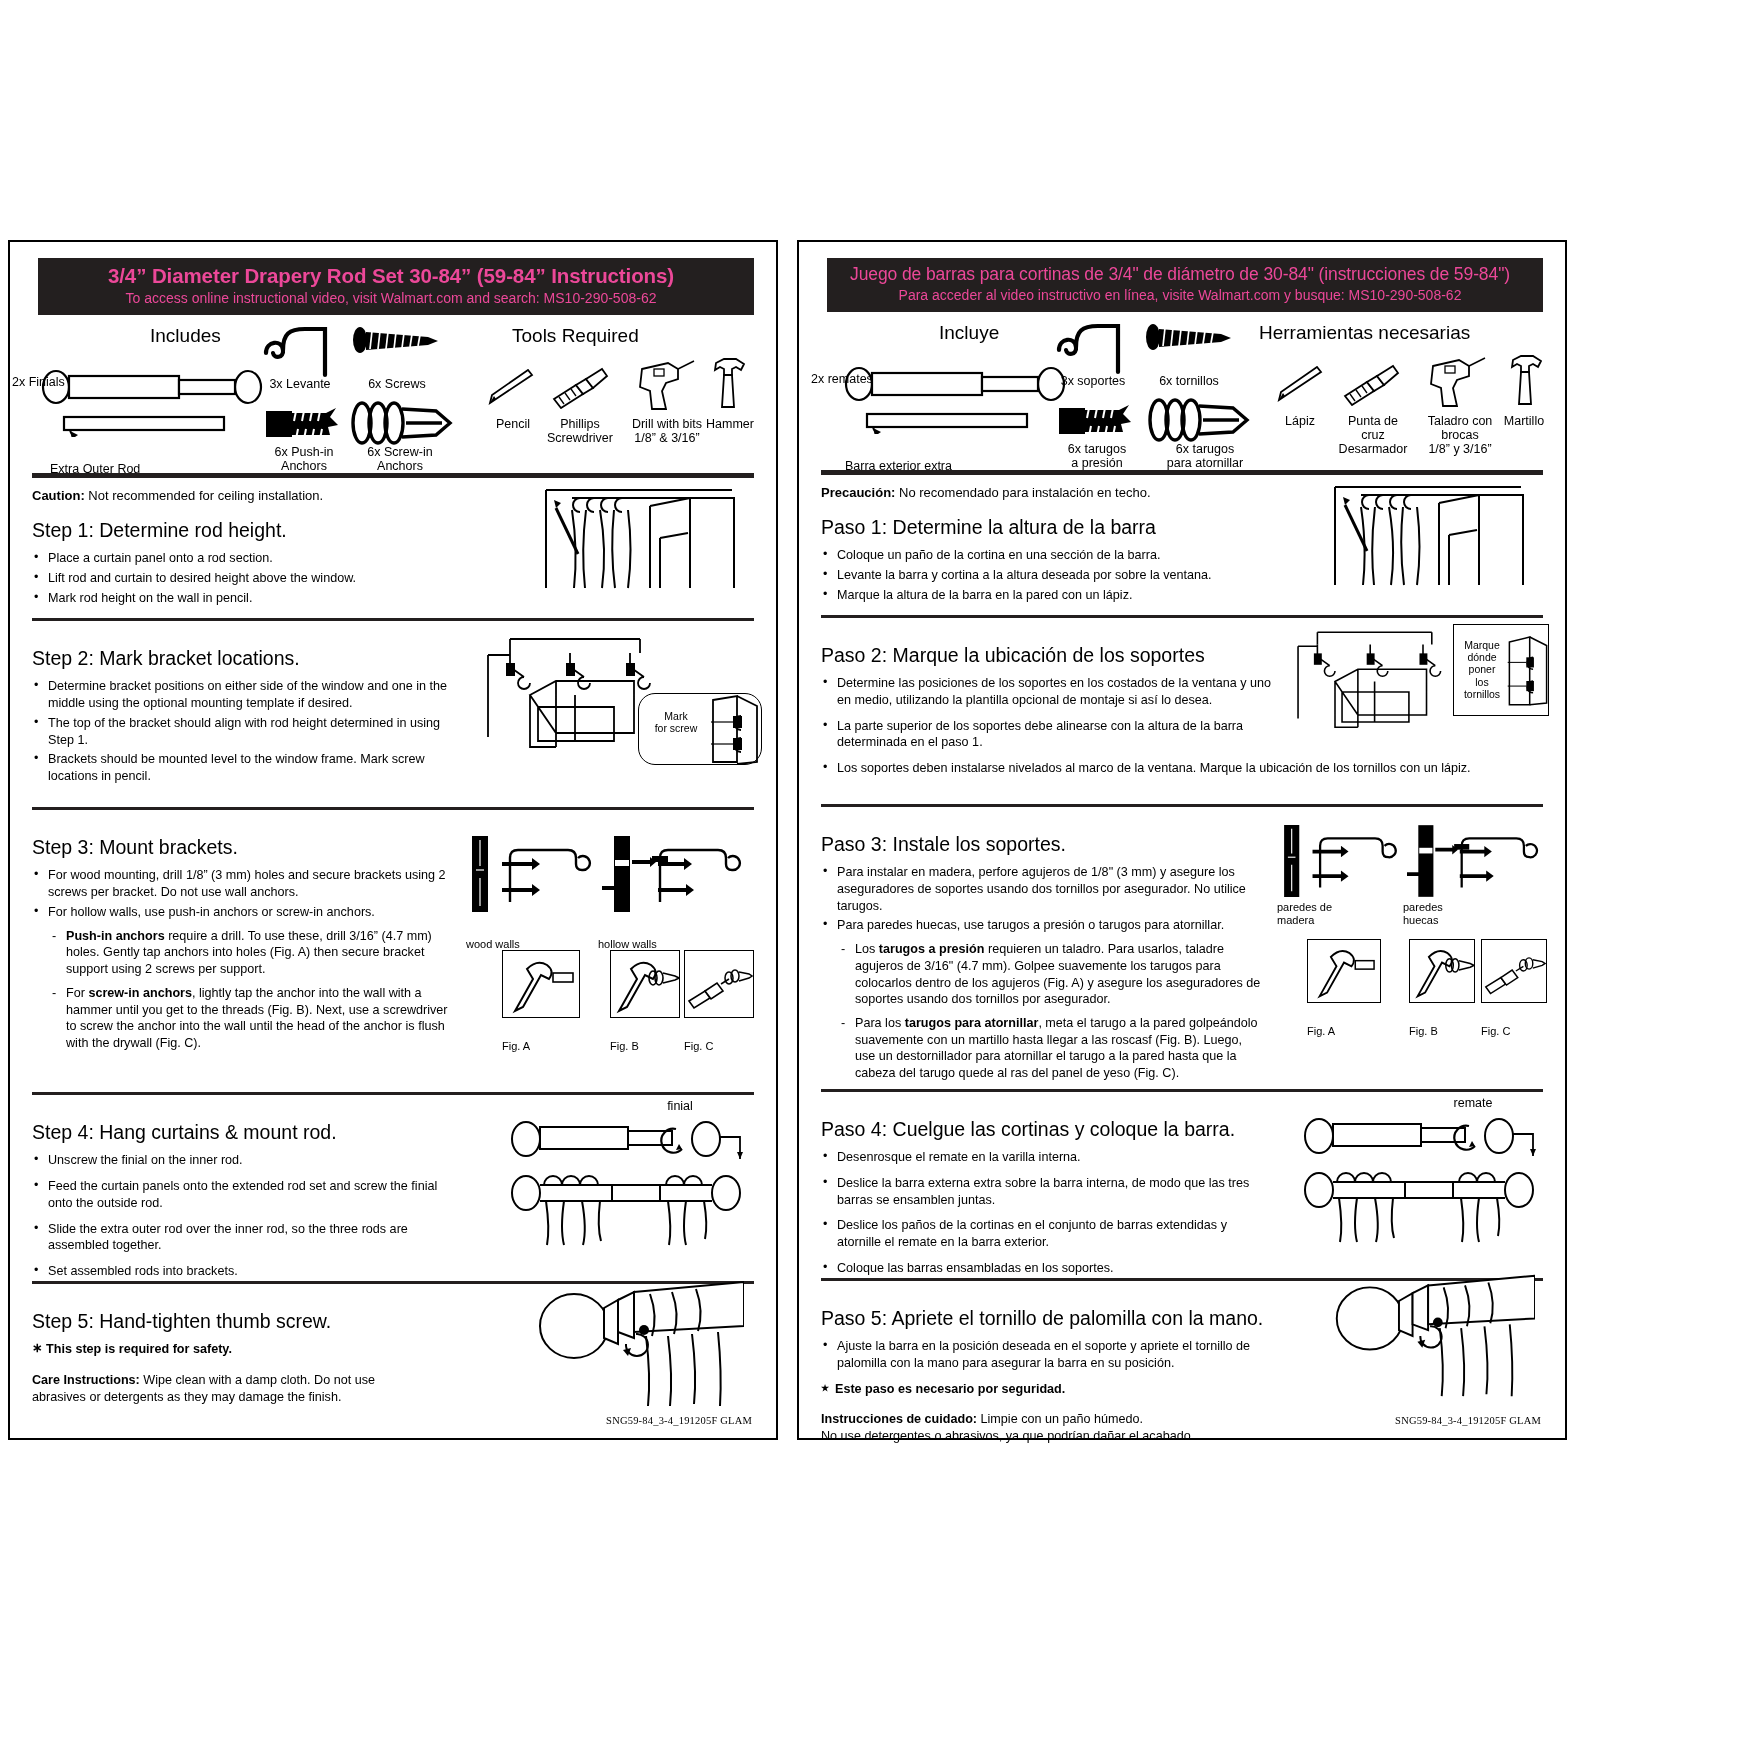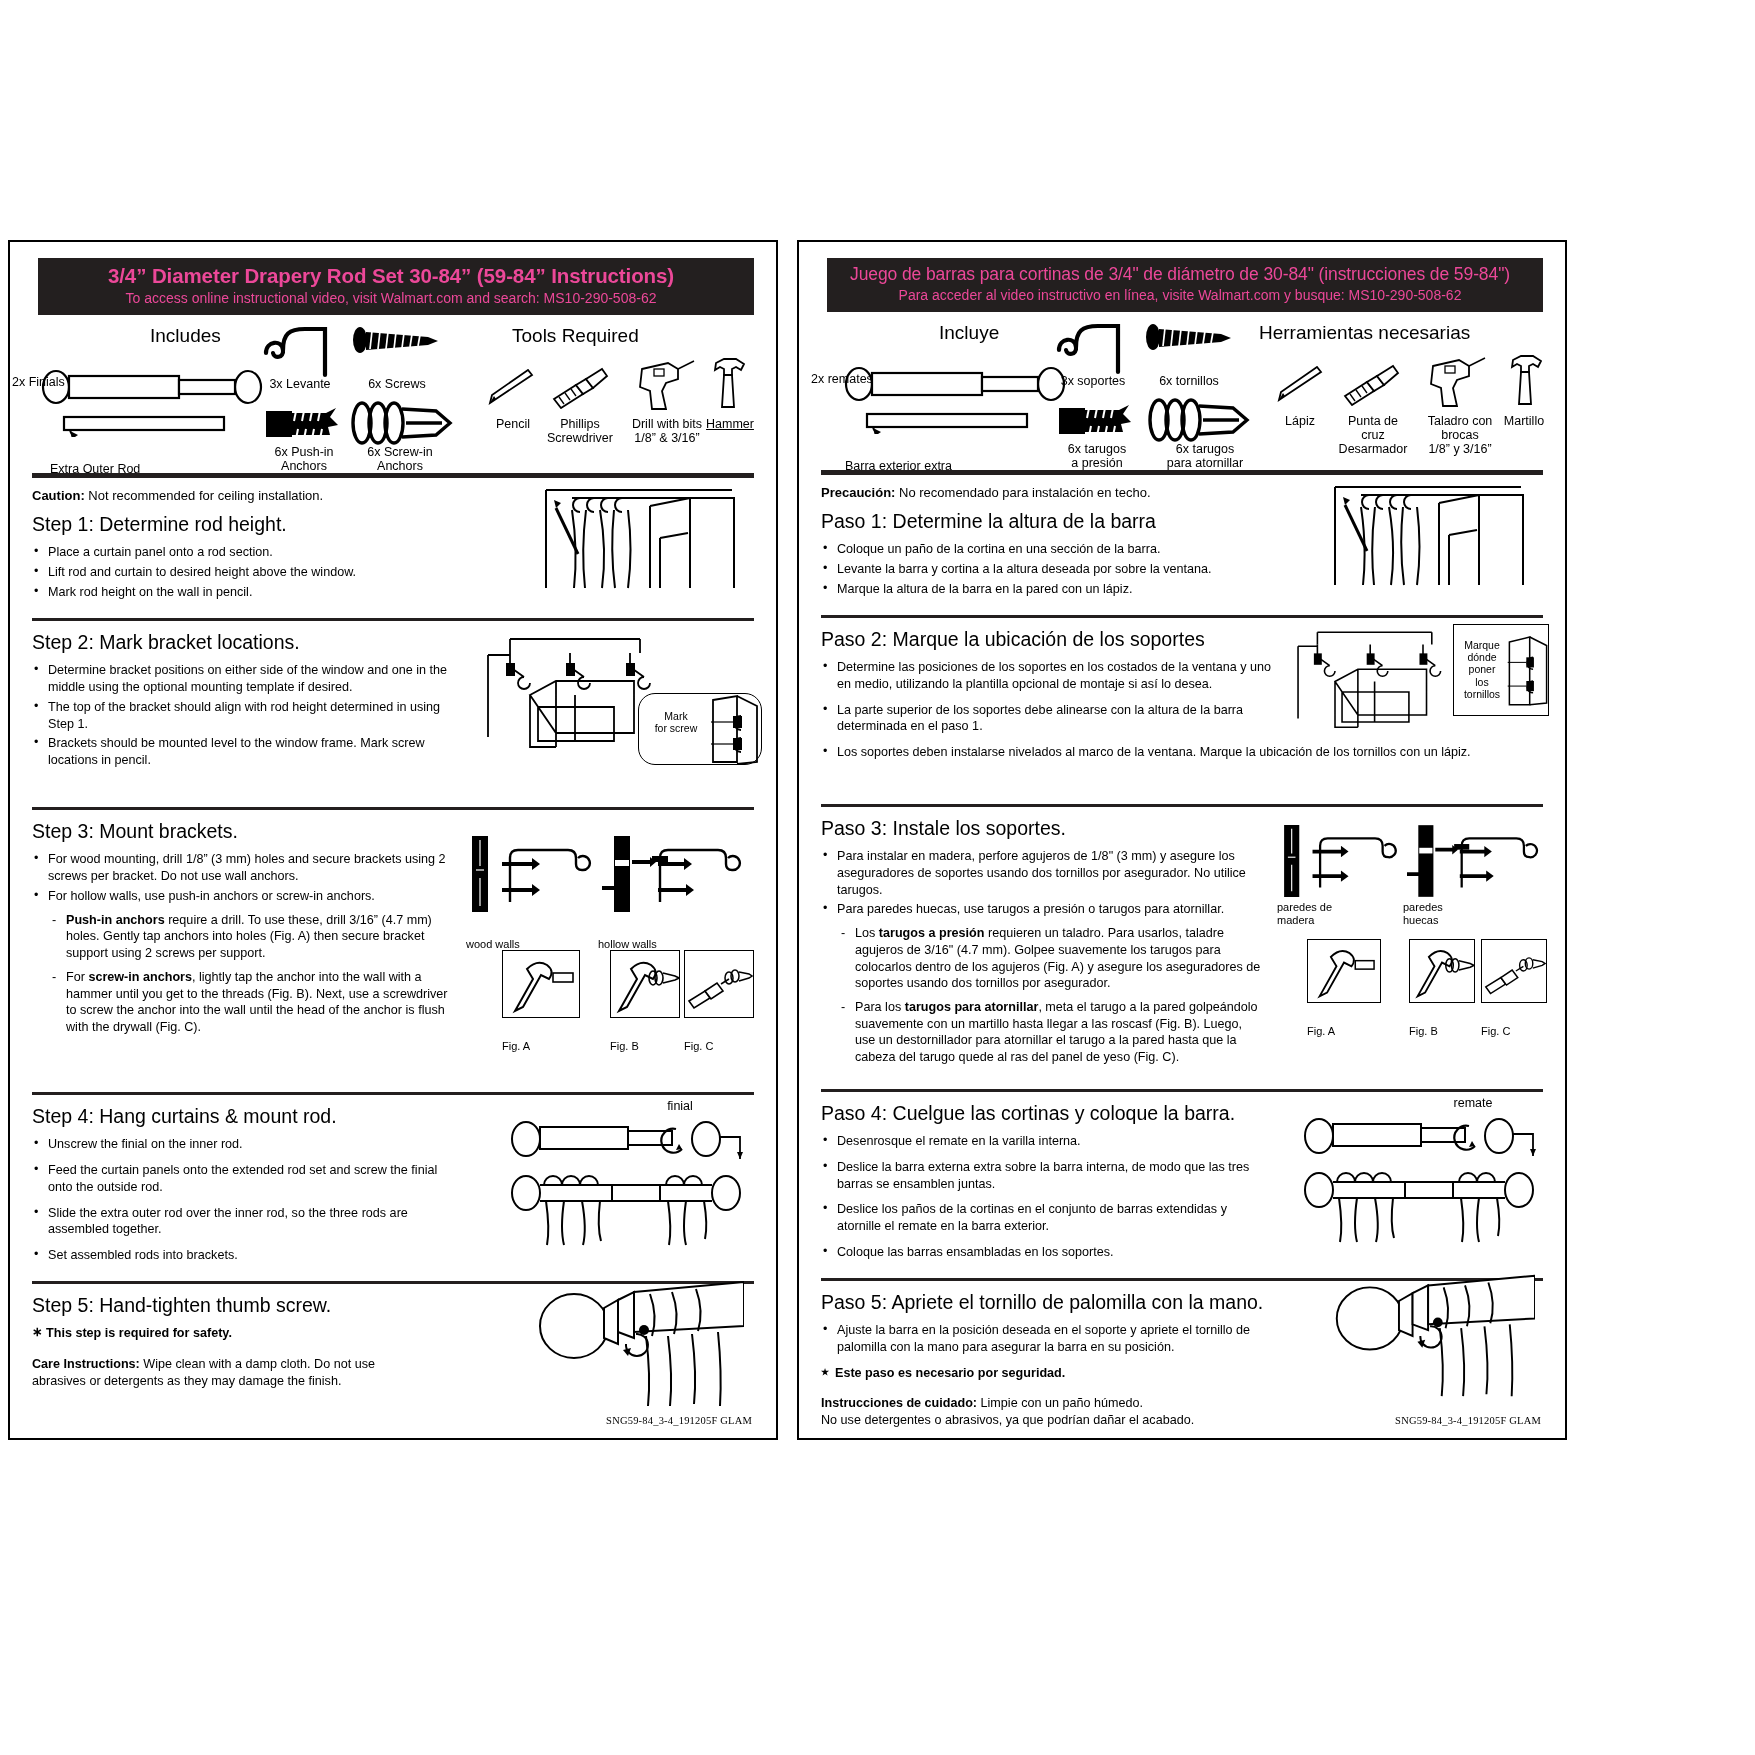--- a/index.html
+++ b/index.html
@@ -19,21 +19,21 @@
   .col-head{position:absolute;font-size:19px;}
   .lbl{position:absolute;font-size:12.5px;line-height:1.12;text-align:center;}
   .lbl.left{text-align:left;}
 
   .rule{border:0;border-top:5px solid #231f1f;margin:0;}
   .rule.thin{border-top:3px solid #231f1f;}
 
   .section{position:relative;padding:10px 0 8px 0;}
   .caution{font-size:13px;margin:0 0 10px 0;}
   .caution b{font-weight:700;}
-  .step-title{font-size:19.5px;font-weight:400;margin:0 0 9px 0;line-height:1.15;}
+  .step-title{font-size:19.5px;font-weight:400;margin:16px 0 9px 0;line-height:1.15;}
   .bul{font-size:12.6px;line-height:1.33;margin:0 0 3px 0;padding-left:16px;position:relative;}
   .bul:before{content:"\2022";position:absolute;left:2px;top:-1px;}
   .bul.sub{padding-left:34px;margin-top:7px;}
   .bul.sub:before{content:"-";left:20px;top:0;}
   .bul.star{padding-left:14px;font-weight:700;}
   .bul.star:before{content:"\2217";left:0px;font-weight:700;}
   .bul.star.es:before{content:"\2605";font-size:9px;top:2px;}
   .para{font-size:12.6px;line-height:1.33;margin:14px 0 0 0;}
   .para b{font-weight:700;}
   .gap{margin-top:9px;}
@@ -156,21 +156,21 @@
       </svg>
       <div class="lbl" style="left:588px;top:94px;width:94px;">
         <div>Drill with bits</div>
         <div>1/8” &amp; 3/16”</div>
       </div>
 
       <svg class="art" style="left:676px;top:34px;" width="42" height="54" viewBox="0 0 42 54">
         <path d="M8 6 l8 -4 l12 0 l8 5 l-3 6 l-5 -3 l-4 2 l0 6 l-8 0 l0 -6 l-4 -2 l-5 3 z" fill="#fff" stroke="#000" stroke-width="1.8"></path>
         <path d="M16 18 l8 0 l2 32 l-12 0 z" fill="#fff" stroke="#000" stroke-width="1.8"></path>
       </svg>
-      <div class="lbl" style="left:668px;top:94px;width:60px;text-decoration:underline;">Hammer</div>
+      <div class="lbl" style="left:668px;top:94px;width:60px;">Hammer</div>
     </div>
 
     <hr class="rule">
 
     <div class="section" style="height:122px;">
       <div class="caution"><b>Caution:</b><span> Not recommended for ceiling installation.</span></div>
       <div class="step-title">Step 1: Determine rod height.</div>
       <div class="bul">Place a curtain panel onto a rod section.</div>
       <div class="bul">Lift rod and curtain to desired height above the window.</div>
       <div class="bul">Mark rod height on the wall in pencil.</div>

